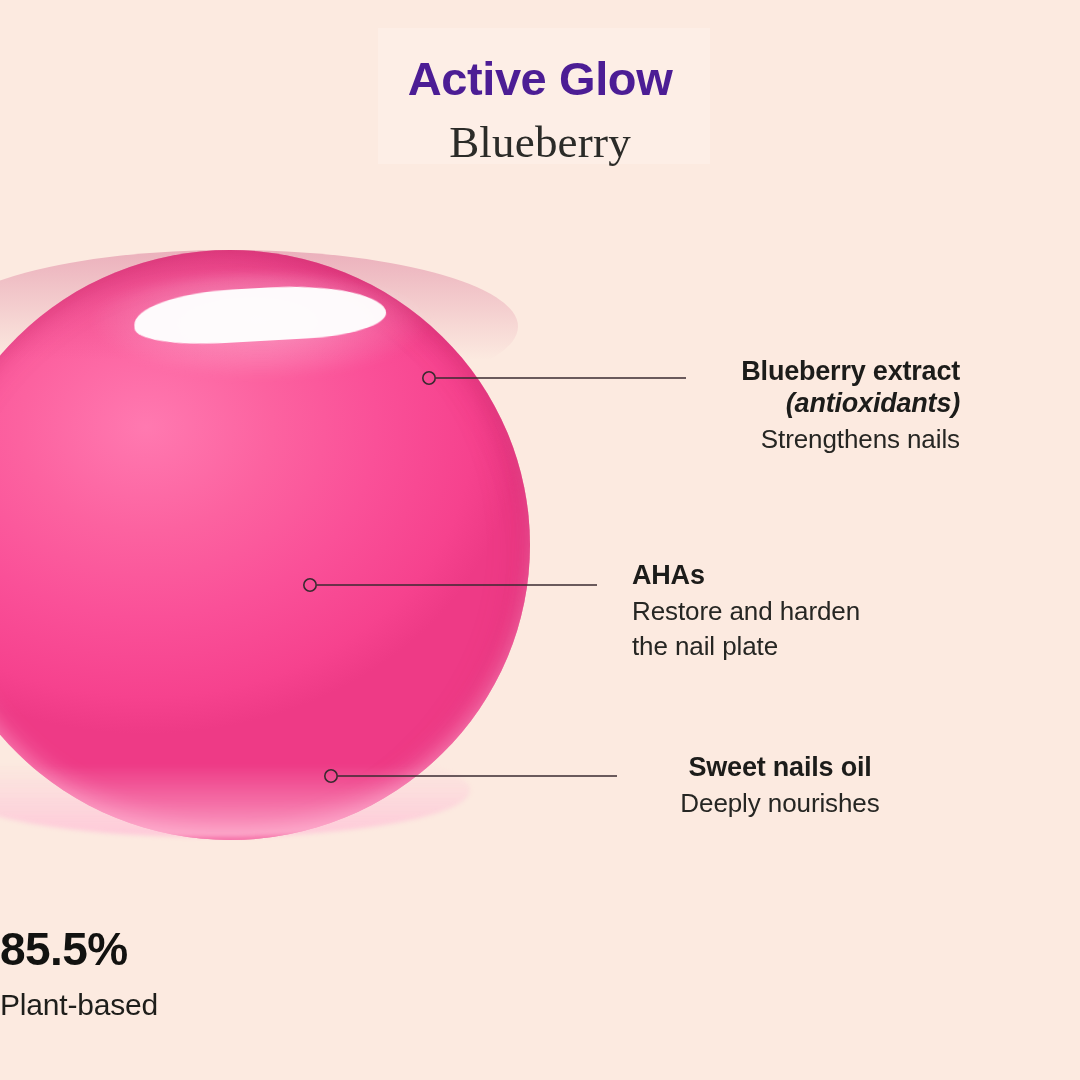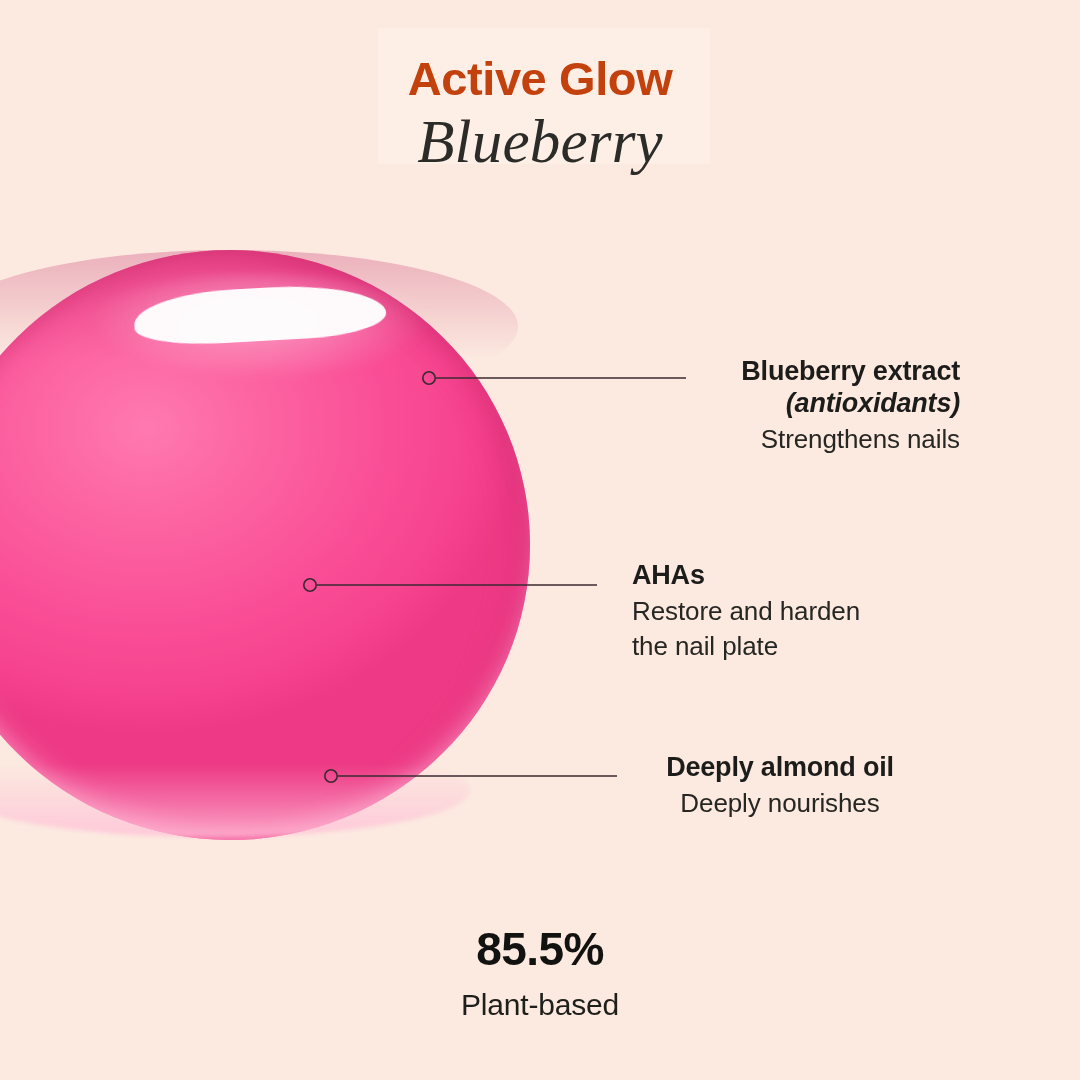--- a/index.html
+++ b/index.html
@@ -33,32 +33,31 @@
     top: 54px;
     width: 1080px;
     text-align: center;
   }
   .title-main {
     display: block;
     font-family: "Liberation Sans", sans-serif;
     font-size: 47px;
     font-weight: 700;
     letter-spacing: -0.4px;
-    color: #c2410c;
+    color: #4c1d95;
     line-height: 1.08;
   }
   .title-sub {
     display: block;
     font-family: "Liberation Serif", serif;
-    font-style: italic;
-    font-size: 61px;
+    font-size: 45px;
     font-weight: 400;
     color: #2B2B28;
     line-height: 1.15;
-    margin-top: 2px;
+    margin-top: 12px;
     letter-spacing: 0.2px;
   }
 
   
   .droplet {
     position: absolute;
     left: -70px;
     top: 250px;
     width: 600px;
     height: 590px;
@@ -170,21 +169,21 @@
 
   #callout-3 { left: 620px; top: 752px; width: 320px; text-align: center; }
   #callout-3 .c-desc { margin-top: 4px; text-align: center; }
 
   
   .stat {
     position: absolute;
     left: 0;
     top: 924px;
     width: 1080px;
-    text-align: center;
+    text-align: left;
     color: #121210;
   }
   .stat-value {
     display: block;
     font-size: 46px;
     font-weight: 700;
     letter-spacing: -0.6px;
     line-height: 1.1;
   }
   .stat-label {
@@ -234,21 +233,21 @@
     <span class="c-desc">Strengthens nails</span>
   </div>
 
   <div class="callout" id="callout-2">
     <span class="c-title">AHAs</span>
     <span class="c-desc">Restore and harden</span>
     <span class="c-desc">the nail plate</span>
   </div>
 
   <div class="callout" id="callout-3">
-    <span class="c-title">Deeply almond oil</span>
+    <span class="c-title">Sweet nails oil</span>
     <span class="c-desc">Deeply nourishes</span>
   </div>
 
   <div class="stat">
     <span class="stat-value">85.5%</span>
     <span class="stat-label">Plant-based</span>
   </div>
 
 </div>
 

